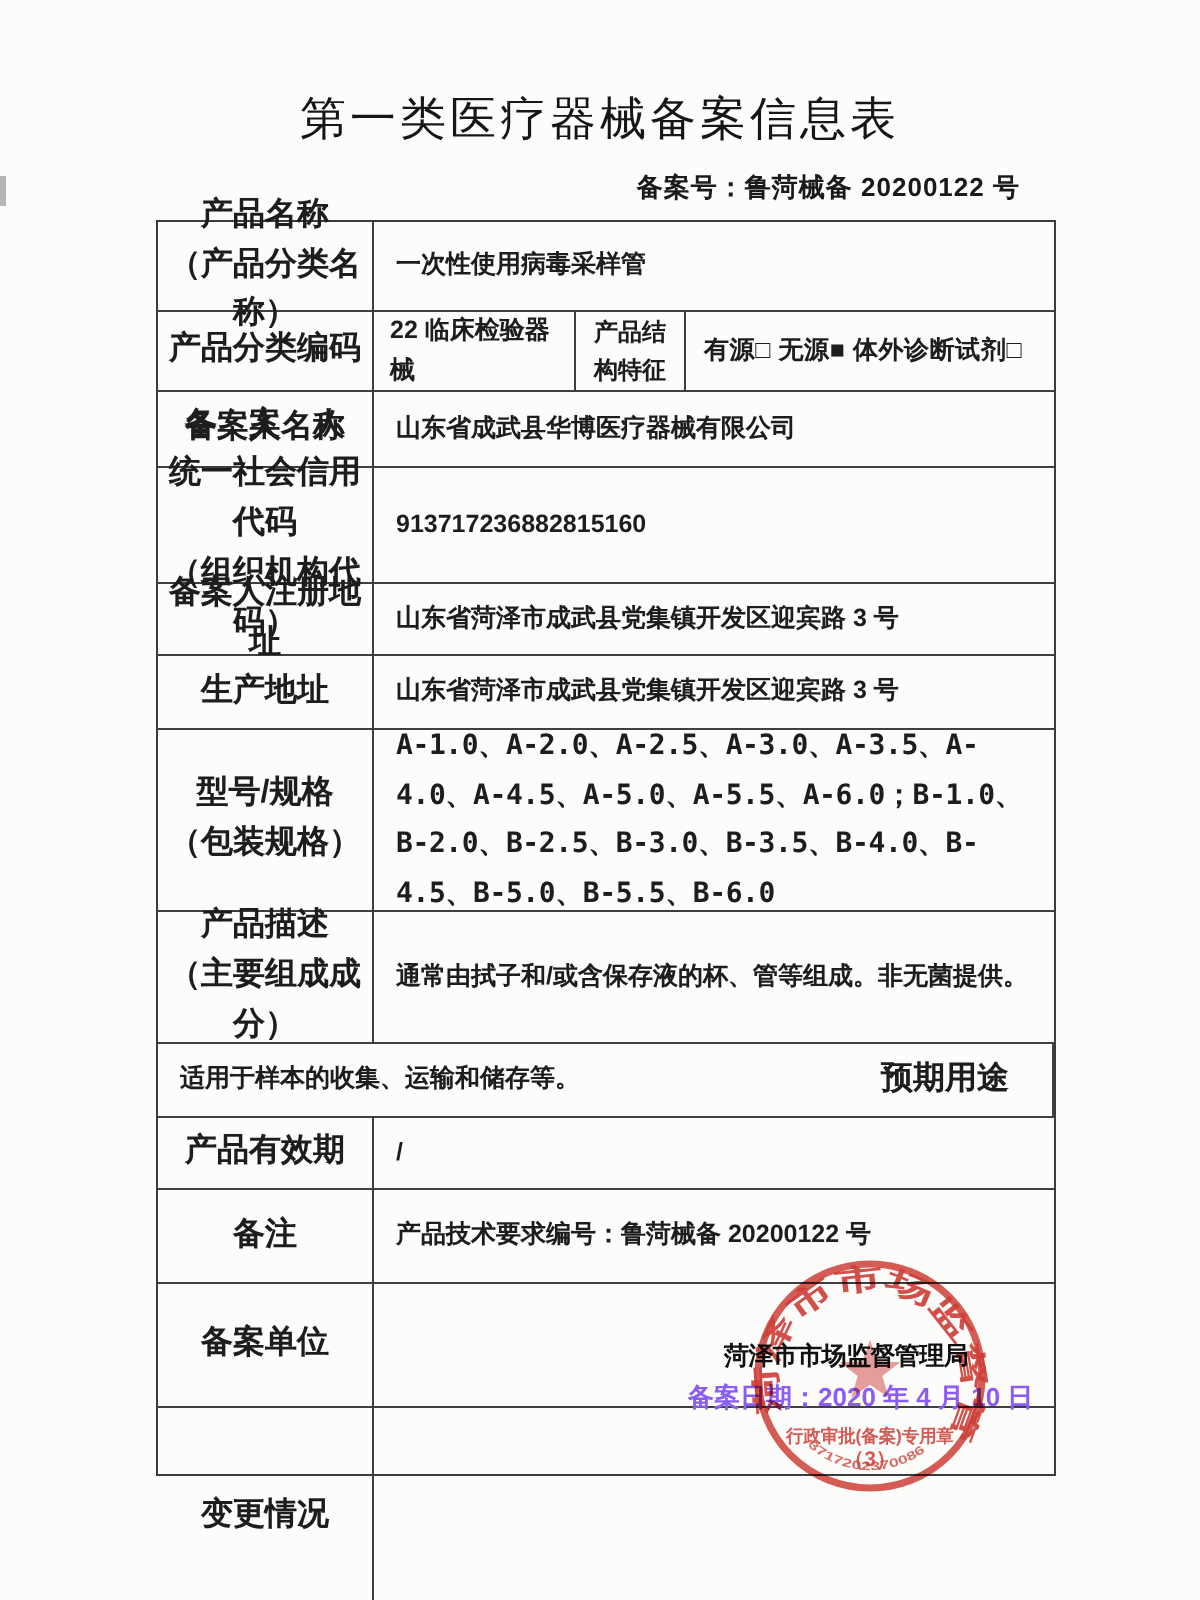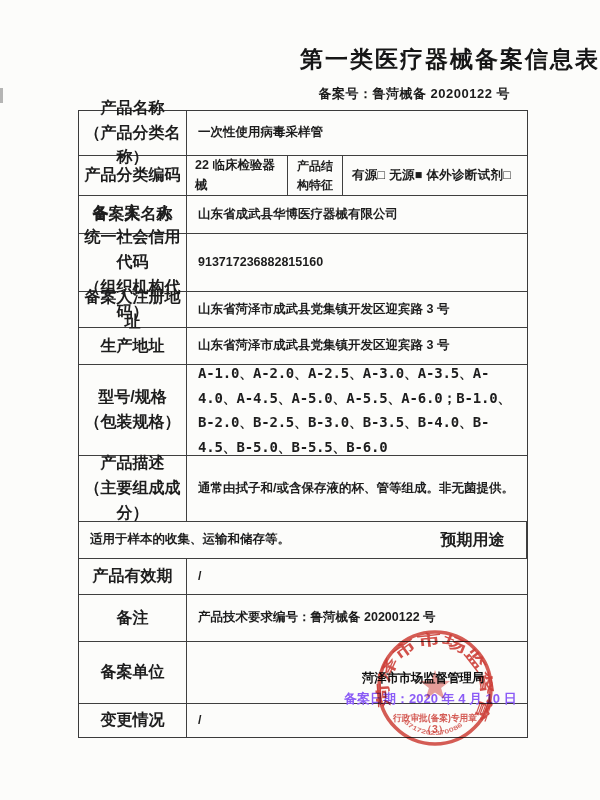--- a/index.html
+++ b/index.html
@@ -6,43 +6,43 @@
   .page{
     position:relative;
     width:600px;height:800px;
     background:#fcfcfa;
     overflow:hidden;
     font-family:"Liberation Sans","DejaVu Sans",sans-serif;
     color:#1d1d1d;
   }
   .doc-title{
     position:absolute;top:44px;left:0;width:600px;
-    text-align:right;
-    font-size:23px;font-weight:bold;letter-spacing:2px;
+    text-align:center;
+    font-size:23px;font-weight:normal;letter-spacing:2px;
     color:#161616;
   }
   .record-no{
     position:absolute;top:85px;right:90px;
     font-size:13px;font-weight:bold;letter-spacing:.5px;
     color:#1a1a1a;
   }
   .edge-mark{
     position:absolute;left:0;top:88px;width:3px;height:15px;
     background:#8f8f8f;opacity:.65;
   }
   
   .doc-table{
     position:absolute;left:78px;top:110px;width:450px;
     border:1.6px solid #3b3b3b;
     display:flex;flex-direction:column;
     box-sizing:border-box;
     background:transparent;
   }
   .row{display:flex;border-bottom:1px solid #3f3f3f;box-sizing:border-box;}
-  .row:last-child{border-bottom:none;}
+  .row:last-child{border-bottom:none;flex-direction:column;}
   .cell{
     display:flex;align-items:center;box-sizing:border-box;
     line-height:1.55;
   }
   .lbl{
     width:108px;flex:0 0 108px;
     border-right:1px solid #3f3f3f;
     justify-content:center;text-align:center;
     font-size:16px;font-weight:600;
     white-space:pre-line;

